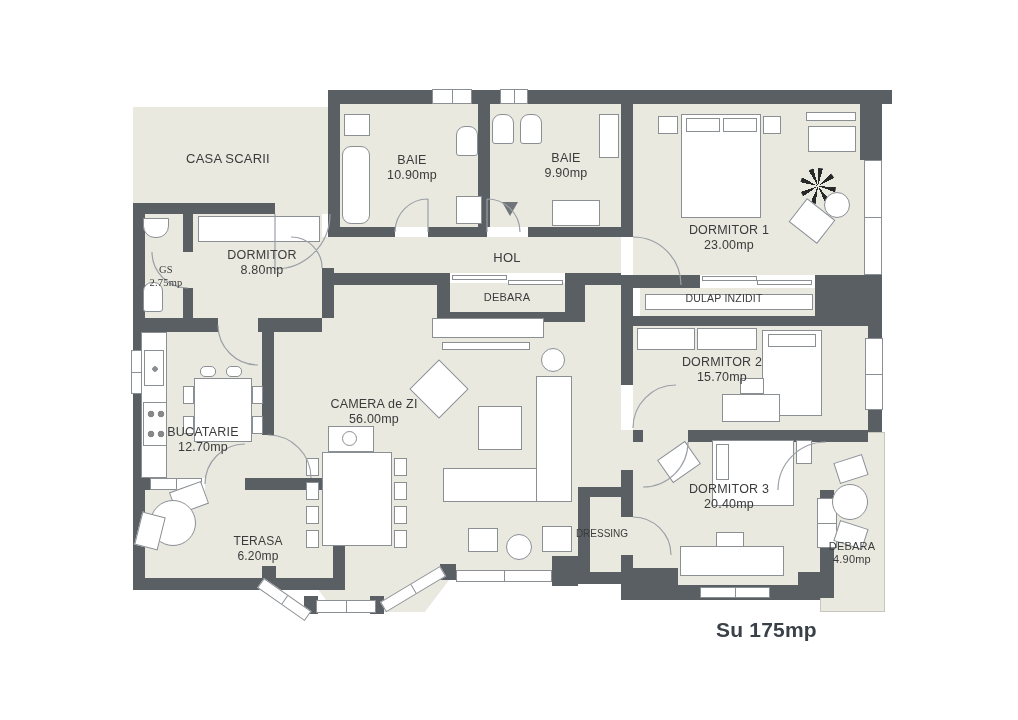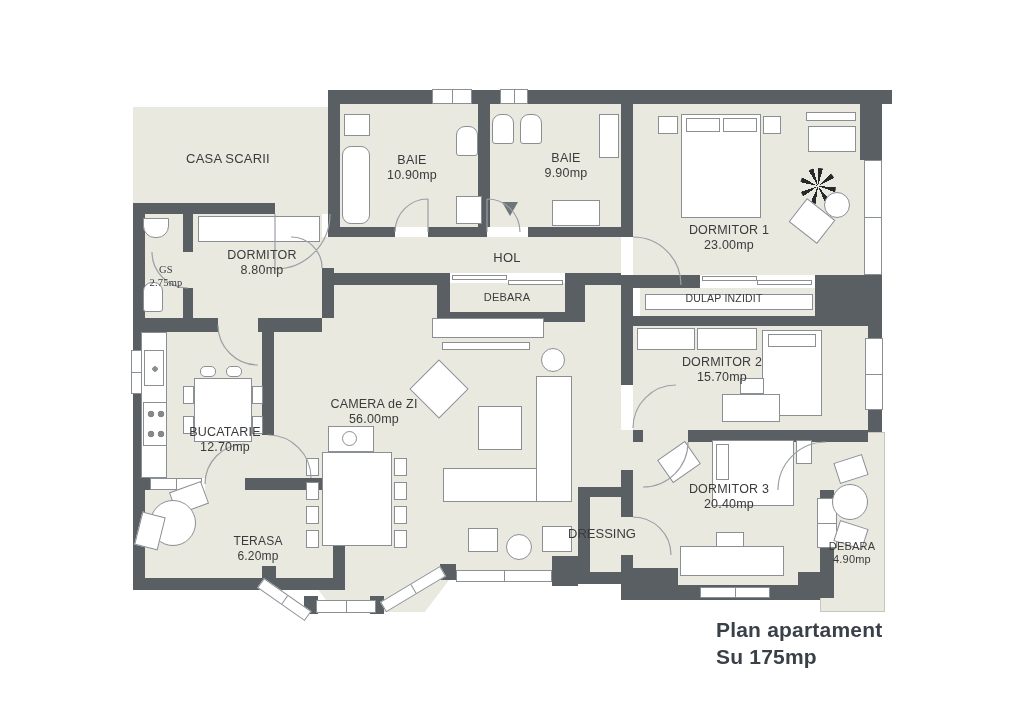--- a/index.html
+++ b/index.html
@@ -258,43 +258,42 @@
       <span></span>
   </div>
   <div class="room-label" style="left:724px;top:298px;font-size:10.5px;">
     <span>DULAP INZIDIT</span>
       <span></span>
   </div>
   <div class="room-label" style="left:722px;top:370px;">
     <span>DORMITOR 2</span>
       <span>15.70mp</span>
   </div>
-  <div class="room-label" style="left:203px;top:440px;margin-left:22px;">
+  <div class="room-label" style="left:203px;top:440px;">
     <span>BUCATARIE</span>
       <span>12.70mp</span>
   </div>
   <div class="room-label" style="left:374px;top:412px;">
     <span>CAMERA de ZI</span>
       <span>56.00mp</span>
   </div>
   <div class="room-label" style="left:258px;top:549px;font-size:12px;">
     <span>TERASA</span>
       <span>6.20mp</span>
   </div>
-  <div class="room-label" style="left:602px;top:533px;font-size:13px;letter-spacing:0;">
+  <div class="room-label" style="left:602px;top:533px;font-size:10px;letter-spacing:0;">
     <span>DRESSING</span>
       <span></span>
   </div>
   <div class="room-label" style="left:729px;top:497px;">
     <span>DORMITOR 3</span>
       <span>20.40mp</span>
   </div>
   <div class="room-label" style="left:852px;top:553px;font-size:11px;line-height:13px;">
     <span>DEBARA</span>
       <span>4.90mp</span>
   </div>
 
   <div id="title">
-    <span style="display:block;">Plan apartament</span>
     <span style="display:block;">Su 175mp</span>
   </div>
 
 </div>
 
 </body></html>

